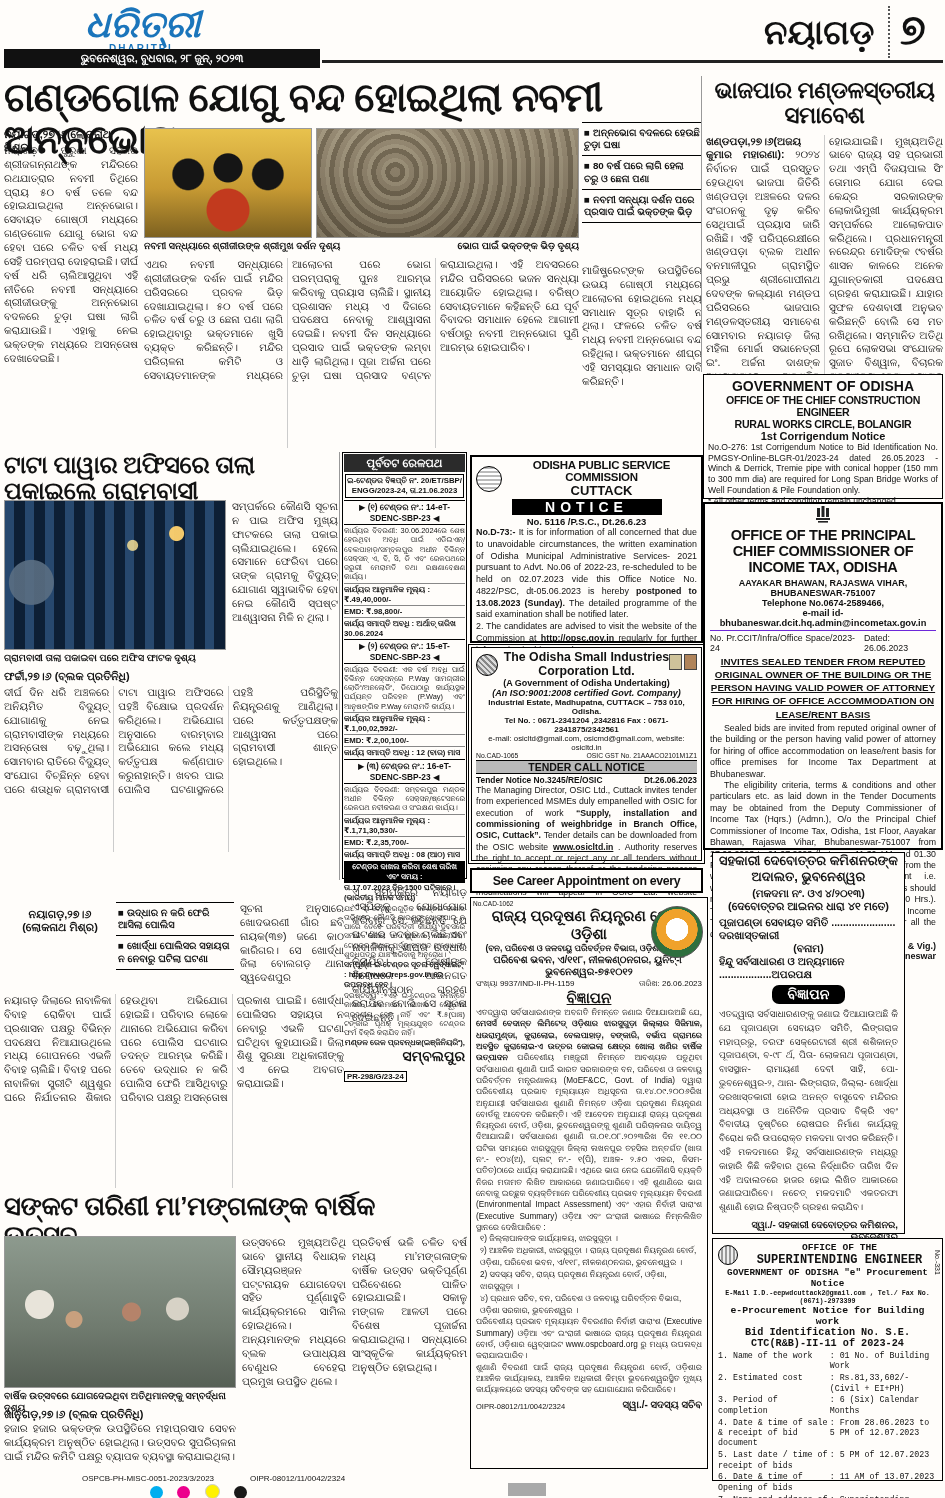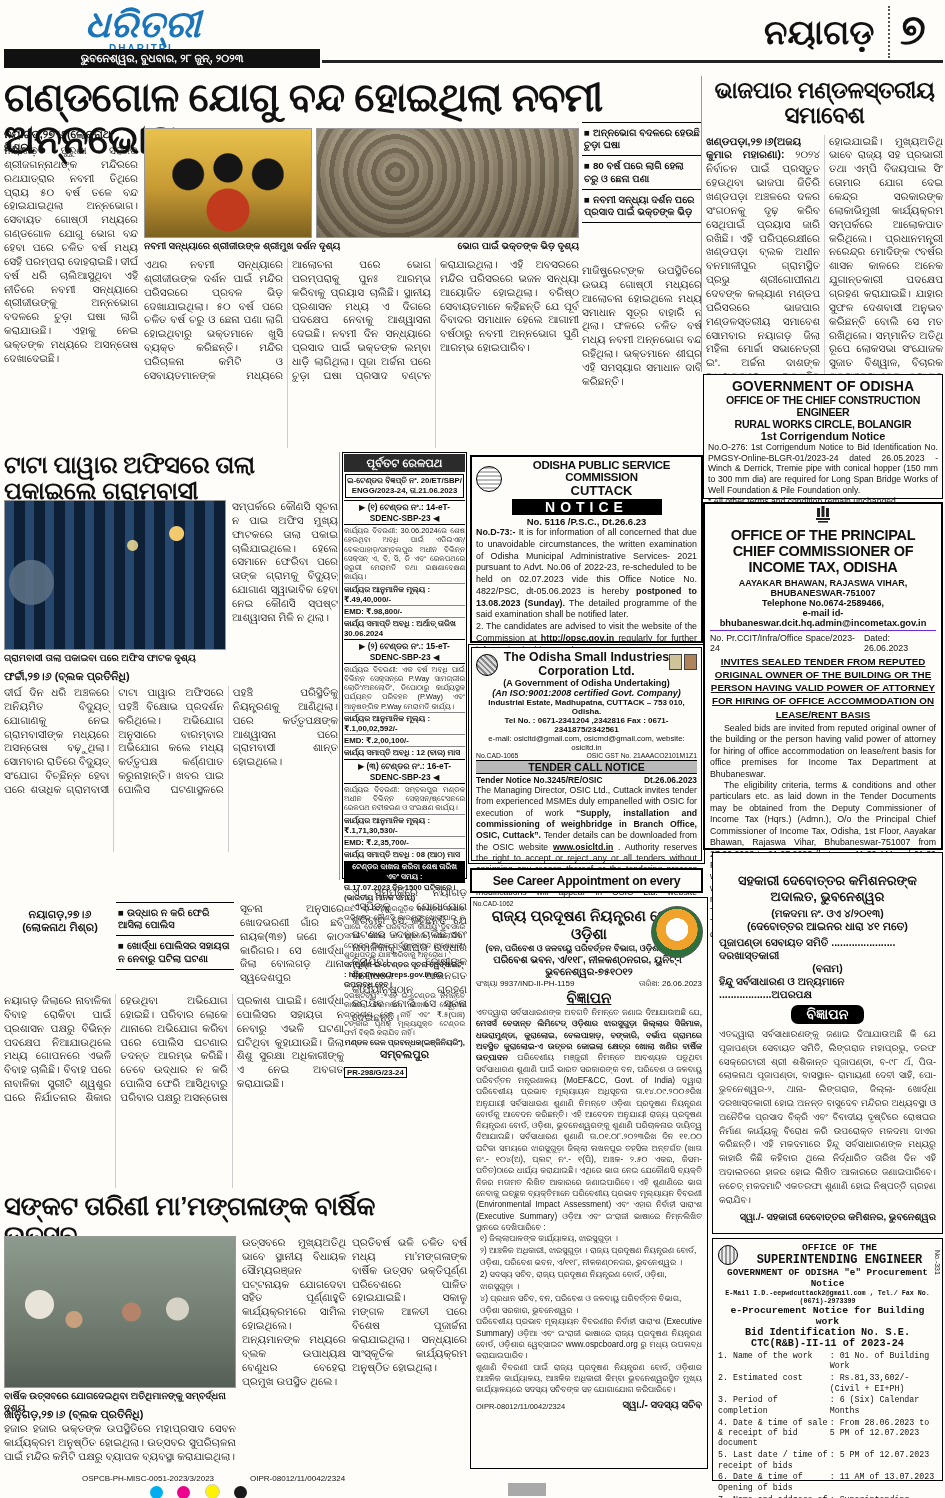--- a/index.html
+++ b/index.html
@@ -183,21 +183,21 @@
     <div class="rdesc">କାର୍ଯ୍ୟର ବିବରଣୀ: ସମ୍ବଲପୁର ମଣ୍ଡଳ ଅଧୀନ ବିଭିନ୍ନ ସେକ୍ସନ୍/ଷ୍ଟେସନରେ ରେଳପଥ ନବୀକରଣ ଓ ସଂରକ୍ଷଣ କାର୍ଯ୍ୟ।</div>
     <div class="rval">କାର୍ଯ୍ୟର ଆନୁମାନିକ ମୂଲ୍ୟ : ₹.1,71,30,530/-</div>
     <div class="rval">EMD: ₹.2,35,700/-</div>
     <div class="rval">କାର୍ଯ୍ୟ ସମାପ୍ତି ଅବଧି : 08 (ଆଠ) ମାସ</div>
     <div class="band" style="font-size:7.6px;padding:1px;">ଟେଣ୍ଡର ଦାଖଲ କରିବା ଶେଷ ତାରିଖ ଏବଂ ସମୟ :</div>
     <div class="b" style="font-size:7.6px;">ତା.17.07.2023 ଦିନ 1500 ଘଟିକାରେ। (ଭାରତୀୟ ମାନକ ସମୟ)</div>
     <div class="rdesc">ଯદି ଇ-ଟେଣ୍ଡରଗୁଡ଼ିକ ଟେଣ୍ଡର ଦାଖଲ ତାରିଖରେ କୌଣସି କାରଣରୁ ଖୋଲାଯାଇ ନ ପାରେ ତେବେ ପରବର୍ତ୍ତୀ କାର୍ଯ୍ୟ ଦିବସରେ ସମାନ ସମୟ ଓ ସ୍ଥାନରେ ଖୋଲାଯିବ। ଟେଣ୍ଡର ଦାଖଲ ପୂର୍ବରୁ ସମସ୍ତ ସଂଶୋଧନୀ/ଶୁଦ୍ଧିପତ୍ର ଯାଞ୍ଚ କରିବାକୁ ଅନୁରୋଧ।</div>
     <div class="b" style="font-size:7.6px;">ସମ୍ପୂର୍ଣ୍ଣ ଇ-ଟେଣ୍ଡର ସୂଚନା ୱେବ୍‌ସାଇଟ୍ : http://www.ireps.gov.in ରେ ଉପଲବ୍ଧ ହେବ।</div>
     <div class="rdesc">ଦ୍ରଷ୍ଟବ୍ୟ : ଏହି ଇ-ଟେଣ୍ଡର ନିମନ୍ତେ କାଗଜ କଲମରେ ଦାଖଲ ଟେଣ୍ଡର ଗ୍ରହଣୀୟ ହେବ ନାହିଁ ଏବଂ ₹.୫(ପାଞ୍ଚ) ଟଙ୍କାର ପୃଥକ୍ ମୂଲ୍ୟଯୁକ୍ତ ଟେଣ୍ଡର ଫର୍ମ ବିକ୍ରି କରାଯିବ ନାହିଁ।</div>
     <div class="r b" style="font-size:7.8px;">ମଣ୍ଡଳ ରେଳ ପ୍ରବନ୍ଧକ(ଇଞ୍ଜିନିୟରିଂ),</div>
-    <div class="r b" style="font-size:11px;text-align:center;">ସମ୍ବଲପୁର</div>
+    <div class="r b" style="font-size:14px;">ସମ୍ବଲପୁର</div>
     <div class="b" style="font-size:7.8px;border:1px solid #000;display:inline-block;padding:0 2px;">PR-298/G/23-24</div>
   </div>
 
   <div class="abs nbox" style="left:470px;top:455px;width:233px;height:188px;border-width:2px;padding:2px 4px;">
     <div style="display:flex;align-items:center;gap:4px;">
       <div class="emblem-circ" style="width:24px;height:24px;flex:none;background:repeating-linear-gradient(0deg,#fff 0 2px,#bbb 2px 4px);"></div>
       <div style="flex:1;">
         <div class="ctr b cond" style="font-size:11.5px;">ODISHA PUBLIC SERVICE COMMISSION</div>
         <div class="ctr b" style="font-size:13px;">CUTTACK</div>
       </div>
@@ -301,21 +301,21 @@
     <div class="abs bt" style="left:348px;top:44px;width:115px;height:244px;overflow:hidden;">ପ୍ରତିବର୍ଷ ଭଳି ଚଳିତ ବର୍ଷ ମଧ୍ୟ ମା’ମଙ୍ଗଳାଙ୍କ ବାର୍ଷିକ ଉତ୍ସବ ଭକ୍ତିପୂର୍ଣ୍ଣ ପରିବେଶରେ ପାଳିତ ହୋଇଯାଇଛି। ସକାଳୁ ମଙ୍ଗଳ ଆଳତୀ ପରେ ବିଶେଷ ପୂଜାର୍ଚ୍ଚନା କରାଯାଇଥିଲା। ସନ୍ଧ୍ୟାରେ ସାଂସ୍କୃତିକ କାର୍ଯ୍ୟକ୍ରମ ଅନୁଷ୍ଠିତ ହୋଇଥିଲା।</div>
     <div class="abs cap" style="left:0;top:198px;width:232px;">ବାର୍ଷିକ ଉତ୍ସବରେ ଯୋଗଦେଇଥିବା ଅତିଥିମାନଙ୍କୁ ସମ୍ବର୍ଦ୍ଧନା ଦୃଶ୍ୟ</div>
     <div class="abs dl" style="left:0;top:216px;">ଜାନୁଗଡ଼,୨୭।୬ (ବ୍ଲକ ପ୍ରତିନିଧି)</div>
     <div class="abs bt" style="left:0;top:230px;width:232px;height:44px;overflow:hidden;">ହଜାର ହଜାର ଭକ୍ତଙ୍କ ଉପସ୍ଥିତିରେ ମହାପ୍ରସାଦ ସେବନ କାର୍ଯ୍ୟକ୍ରମ ଅନୁଷ୍ଠିତ ହୋଇଥିଲା। ଉତ୍ସବର ସୁପରିଚାଳନା ପାଇଁ ମନ୍ଦିର କମିଟି ପକ୍ଷରୁ ବ୍ୟାପକ ବ୍ୟବସ୍ଥା କରାଯାଇଥିଲା।</div>
     <div class="abs" style="left:78px;top:282px;font-size:8px;display:flex;gap:36px;">
       <span>OSPCB-PH-MISC-0051-2023/3/2023</span>
       <span>OIPR-08012/11/0042/2324</span>
     </div>
   </div>
 
-  <div class="abs nbox" style="left:712px;top:852px;width:231px;height:382px;padding:20px 6px;">
+  <div class="abs nbox" style="left:712px;top:852px;width:193px;height:382px;padding:0 6px;">
     <div class="ctr b" style="font-size:13px;">ସହକାରୀ ଦେବୋତ୍ତର କମିଶନରଙ୍କ ଅଦାଲତ, ଭୁବନେଶ୍ୱର</div>
     <div class="ctr b" style="font-size:10.5px;margin-top:2px;">(ମକଦମା ନଂ. ଓଏ ୪/୨୦୧୩)</div>
     <div class="ctr b" style="font-size:11px;">(ଦେବୋତ୍ତର ଆଇନର ଧାରା ୪୧ ମତେ)</div>
     <div class="b" style="font-size:10.5px;margin-top:3px;">ପୂଜାପଣ୍ଡା ସେବାୟତ ସମିତି ...................... ଦରଖାସ୍ତକାରୀ</div>
     <div class="ctr b" style="font-size:10.5px;">(ବନାମ)</div>
     <div class="b" style="font-size:10.5px;">ହିନ୍ଦୁ ସର୍ବସାଧାରଣ ଓ ଅନ୍ୟମାନେ ..................ଅପରପକ୍ଷ</div>
     <div class="ctr" style="margin:4px 0;"><span class="badge">ବିଜ୍ଞାପନ</span></div>
     <div class="j" style="font-size:9.2px;line-height:1.5;">ଏତଦ୍ଦ୍ୱାରା ସର୍ବସାଧାରଣଙ୍କୁ ଜଣାଇ ଦିଆଯାଉଅଛି କି ଯେ ପୂଜାପଣ୍ଡା ସେବାୟତ ସମିତି, ଲିଙ୍ଗରାଜ ମହାପ୍ରଭୁ, ତରଫ ସେକ୍ରେଟାରୀ ଶ୍ରୀ ଶଶିକାନ୍ତ ପୂଜାପଣ୍ଡା, ବ-୯୮ ର୍ଥ, ପିତା- ଲୋକନାଥ ପୂଜାପଣ୍ଡା, ବାସସ୍ଥାନ- ରାମାୟଣୀ ଦେବୀ ସାହି, ପୋ- ଭୁବନେଶ୍ୱର-୨, ଥାନା- ଲିଙ୍ଗରାଜ, ଜିଲ୍ଲା- ଖୋର୍ଦ୍ଧା ଦରଖାସ୍ତକାରୀ ହୋଇ ଅନନ୍ତ ବାସୁଦେବ ମନ୍ଦିରର ଅଧ୍ୟବସ୍ଥା ଓ ଅନୈତିକ ପ୍ରସାଦ ବିକ୍ରି ଏବଂ ବିବାଦୀୟ ଦୃଷ୍ଟିରେ ରୋଷଘର ନିର୍ମାଣ କାର୍ଯ୍ୟକୁ ବିରୋଧ କରି ଉପରୋକ୍ତ ମକଦମା ଦାଏର କରିଛନ୍ତି। ଏହି ମକଦମାରେ ହିନ୍ଦୁ ସର୍ବସାଧାରଣଙ୍କ ମଧ୍ୟରୁ କାହାରି କିଛି କହିବାର ଥିଲେ ନିର୍ଦ୍ଧାରିତ ତାରିଖ ଦିନ ଏହି ଅଦାଲତରେ ହାଜର ହୋଇ ଲିଖିତ ଆକାରରେ ଜଣାଇପାରିବେ। ନଚେତ୍ ମକଦମାଟି ଏକତରଫା ଶୁଣାଣି ହୋଇ ନିଷ୍ପତ୍ତି ଗ୍ରହଣ କରାଯିବ।</div>
     <div class="r b" style="font-size:9.6px;margin-top:4px;">ସ୍ୱା./- ସହକାରୀ ଦେବୋତ୍ତର କମିଶନର, ଭୁବନେଶ୍ୱର</div>
   </div>

